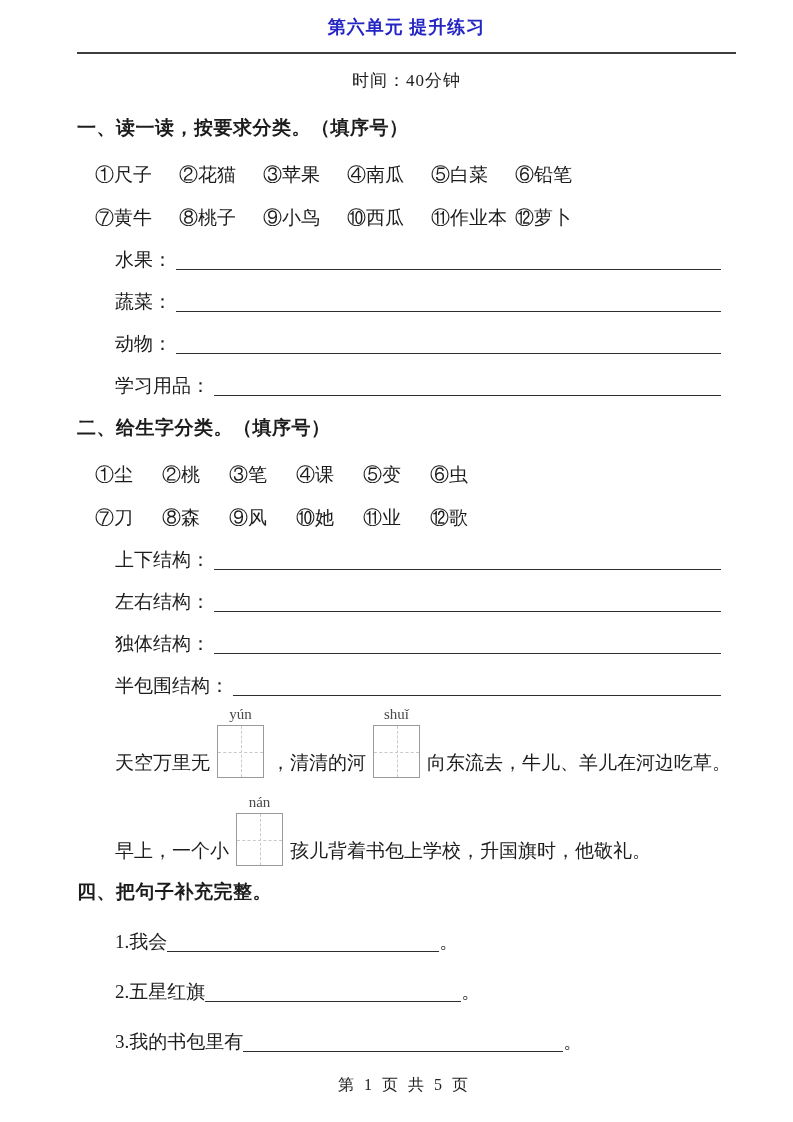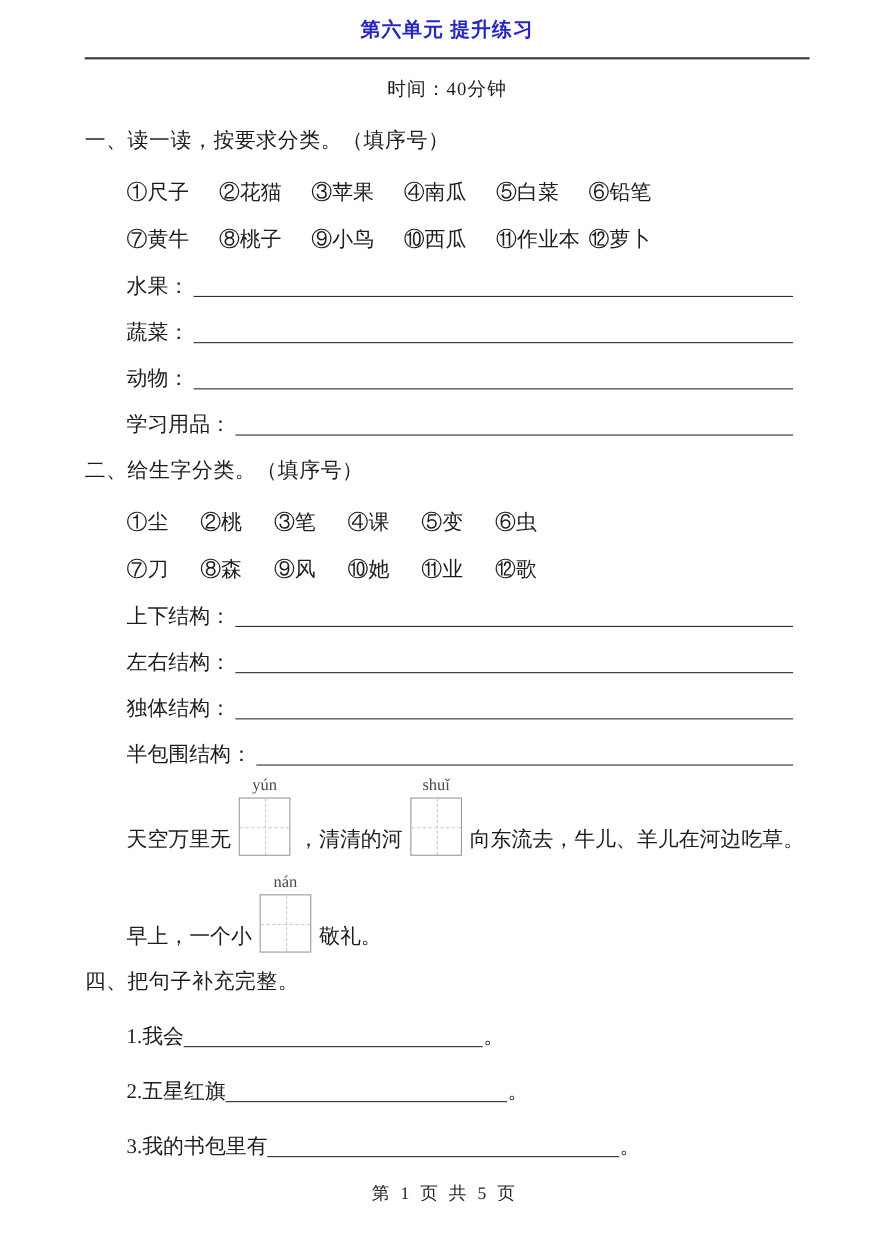--- a/index.html
+++ b/index.html
@@ -28,30 +28,30 @@
     border-top: 2px solid #3d3d3d;
   }
   .subtitle {
     text-align: center;
     font-size: 17px;
     margin-top: 15px;
     letter-spacing: 1px;
   }
   .sec-heading {
     font-size: 19px;
-    font-weight: normal;
+    font-weight: bold;
     letter-spacing: 0.5px;
   }
   .h-s1 { margin-top: 23px; }
   .h-s2 { margin-top: 16px; }
   .h-s3 { margin-top: 14px; }
   .h-s4 { margin-top: 13px; }
   .items-row {
     display: flex;
-    margin-left: 38px;
+    margin-left: 18px;
     font-size: 19px;
     white-space: nowrap;
   }
   .items-row.r-top { margin-top: 21px; }
   .items-row.r-bot { margin-top: 17px; align-items: flex-end; }
   .items-row.w84 > span { width: 84px; flex: 0 0 auto; }
   .items-row.w84 > span:last-child { width: auto; }
   .items-row.w67 > span { width: 67px; flex: 0 0 auto; }
   .items-row.w67 > span:last-child { width: auto; }
   .blank-row {
@@ -249,20 +249,21 @@
   <div class="pinyin-row pr2">
     <span class="txt">早上，一个小</span>
     <span class="box-group">
       <span class="pinyin-label">
           <span>nán</span>
         </span>
       <span class="tzg">
           <span class="cell"></span>
         </span>
     </span>
+    <span class="txt">孩儿背着书包上学校，升国旗时，他</span>
     <span class="txt">敬礼。</span>
   </div>
 
   <div class="sec-heading h-s4">四、把句子补充完整。</div>
   <div class="sentence-row">
     <span>1.我会</span>
     <span class="sentence-line" style="width:272px"></span>
     <span>。</span>
   </div>
   <div class="sentence-row">

